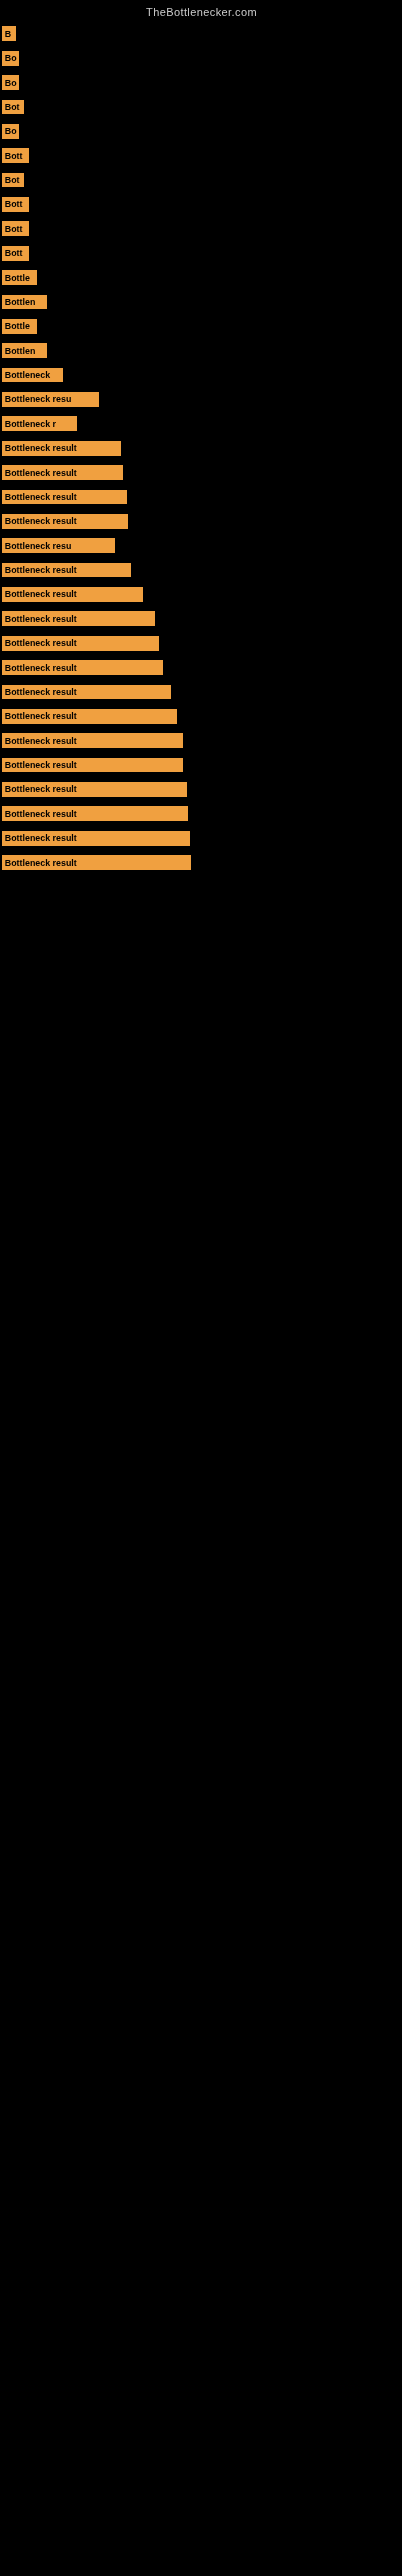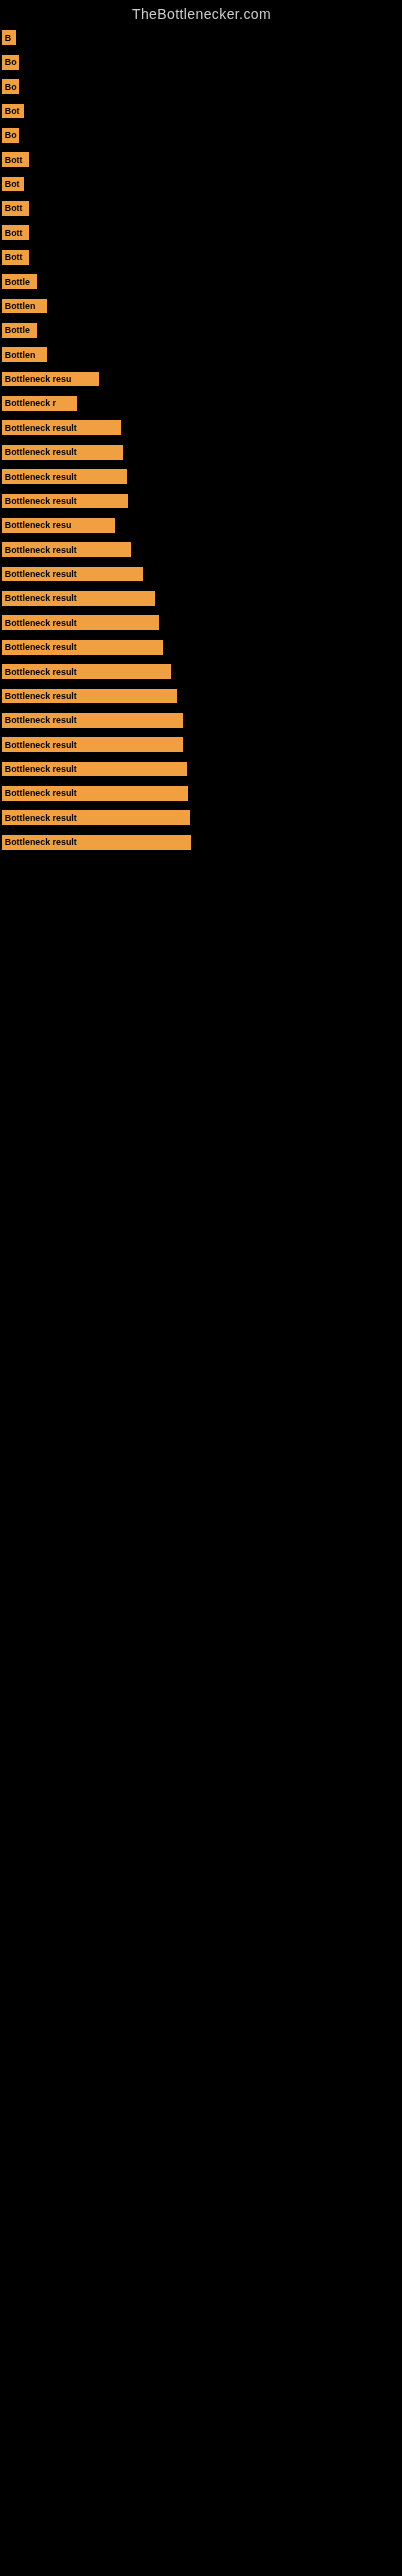--- a/index.html
+++ b/index.html
@@ -5,21 +5,21 @@
     * { margin: 0; padding: 0; box-sizing: border-box; }
     body {
       background-color: #000;
       width: 403px;
       min-height: 2576px;
       font-family: Arial, sans-serif;
       position: relative;
     }
     .site-title {
       color: #ccc;
-      font-size: 14px;
+      font-size: 11px;
       text-align: center;
       padding: 6.4px 0 3.2px 0;
       letter-spacing: 0.4px;
     }
     .bar-row {
       display: flex;
       align-items: center;
       margin: 0 0 0 0;
       padding: 4.8px 0 4.8px 1.6px;
     }
@@ -75,20 +75,23 @@
     <div class="bar-row">
       <span class="bar-label" style="width: 45px; overflow: hidden;">Bottlen</span>
     </div>
     <div class="bar-row">
       <span class="bar-label" style="width: 35px; overflow: hidden;">Bottle</span>
     </div>
     <div class="bar-row">
       <span class="bar-label" style="width: 45px; overflow: hidden;">Bottlen</span>
     </div>
     <div class="bar-row">
+      <span class="bar-label" style="width: 61px; overflow: hidden;">Bottleneck</span>
+    </div>
+    <div class="bar-row">
       <span class="bar-label" style="width: 97px; overflow: hidden;">Bottleneck resu</span>
     </div>
     <div class="bar-row">
       <span class="bar-label" style="width: 75px; overflow: hidden;">Bottleneck r</span>
     </div>
     <div class="bar-row">
       <span class="bar-label" style="width: 119px; overflow: hidden;">Bottleneck result</span>
     </div>
     <div class="bar-row">
       <span class="bar-label" style="width: 121px; overflow: hidden;">Bottleneck result</span>

